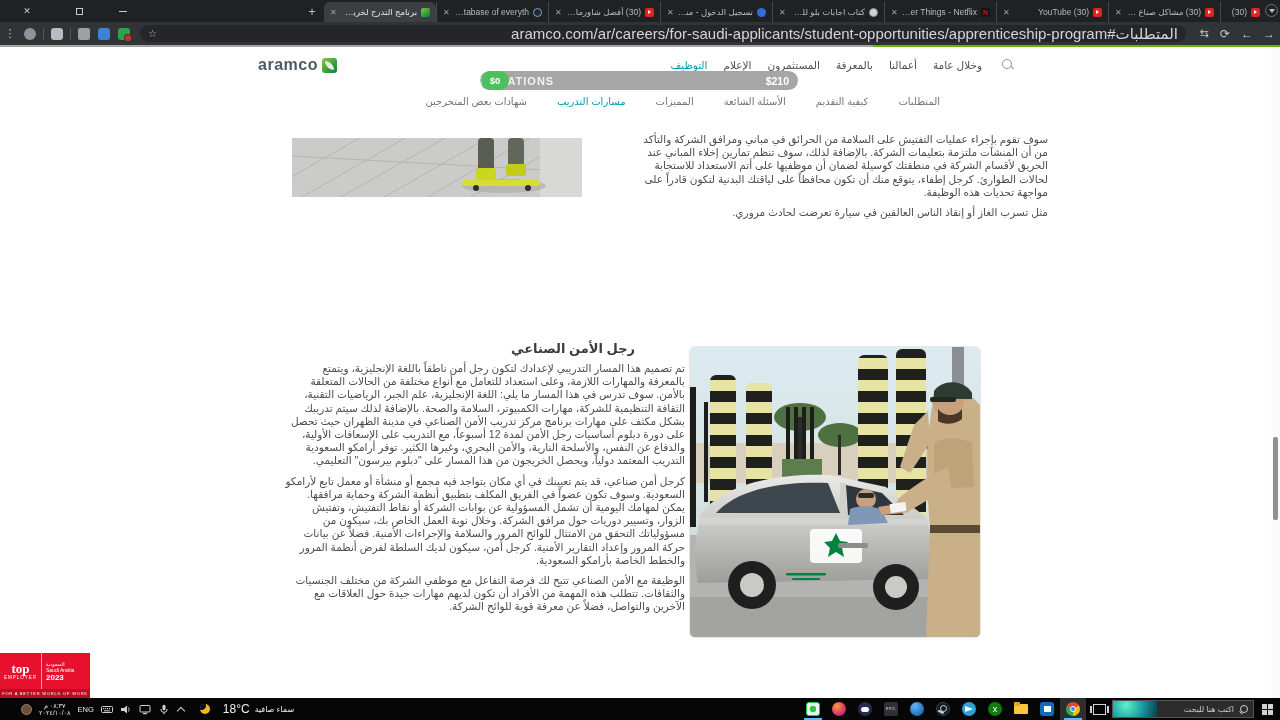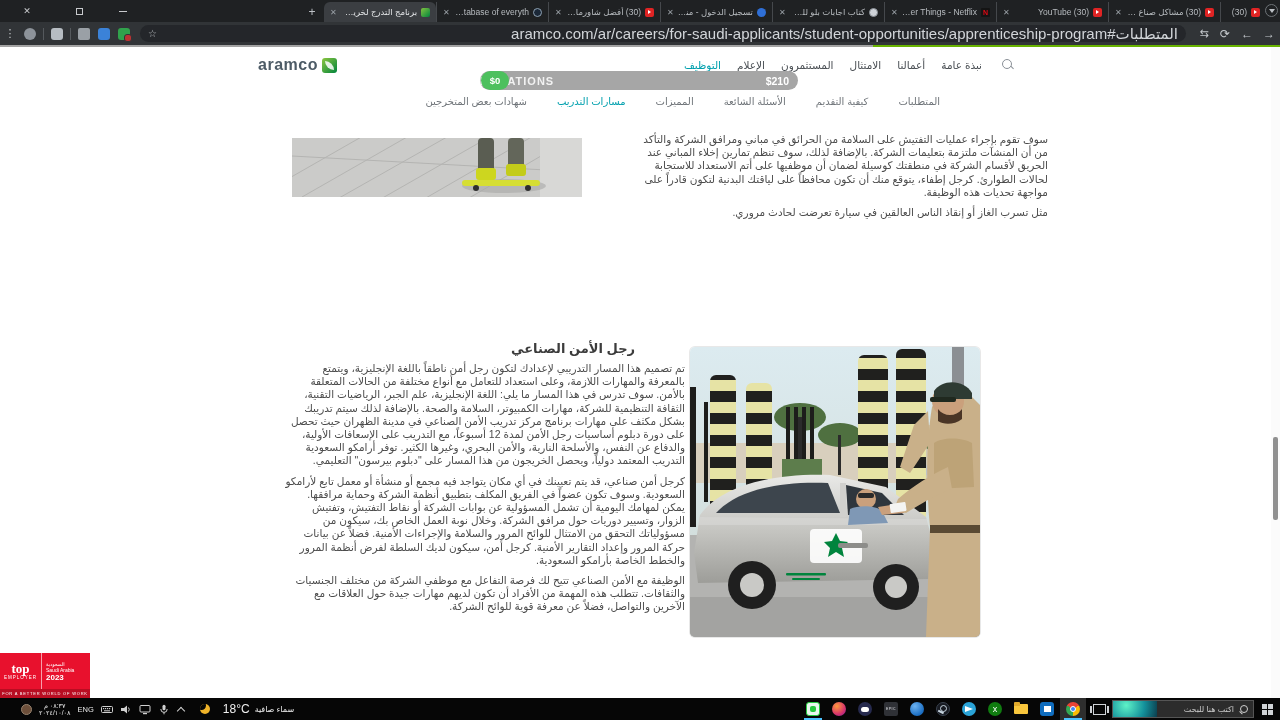--- a/index.html
+++ b/index.html
@@ -249,23 +249,23 @@
 
   <div id="page">
 
     <div id="sitelogo">
       <span class="word">aramco</span>
       <span class="leaf"></span>
     </div>
 
     <div id="mainnav">
       <span class="searchico"></span>
-      <span class="navitem">نبذة عامة</span>
+      <span class="navitem">وخلال عامة</span>
       <span class="navitem">أعمالنا</span>
-      <span class="navitem">الامتثال</span>
+      <span class="navitem">بالمعرفة</span>
       <span class="navitem">المستثمرون</span>
       <span class="navitem">الإعلام</span>
       <span class="navitem active">التوظيف</span>
     </div>
 
     <div id="donations">
       <span class="pill">$0</span>
       <span class="dlabel">DONATIONS</span>
       <span class="dend">$210</span>
     </div>

